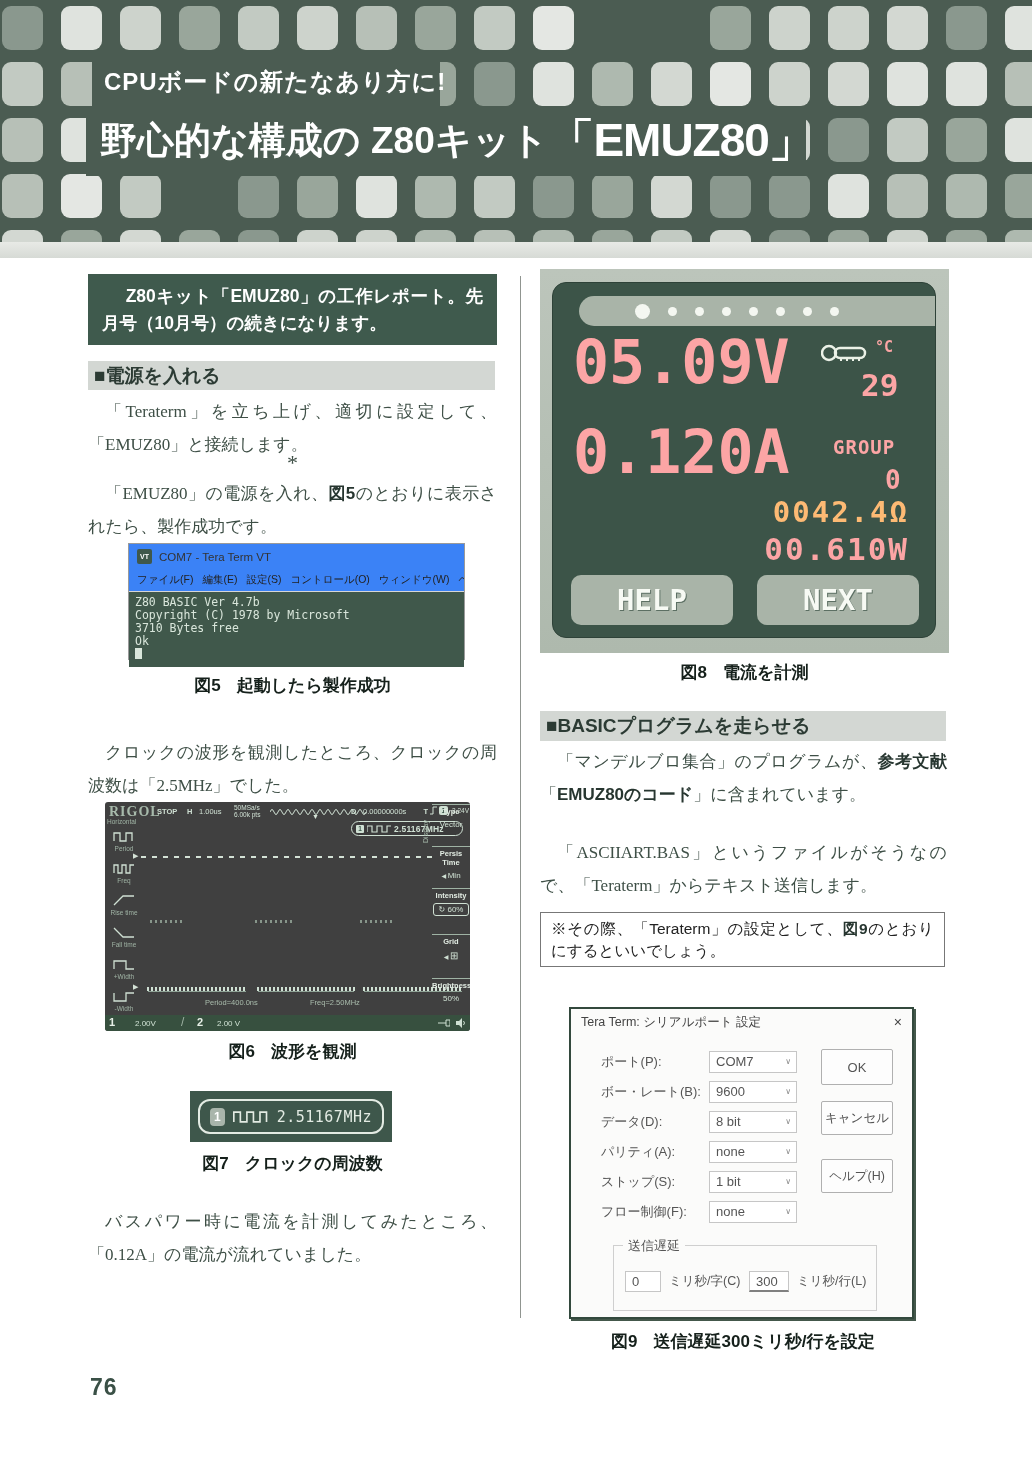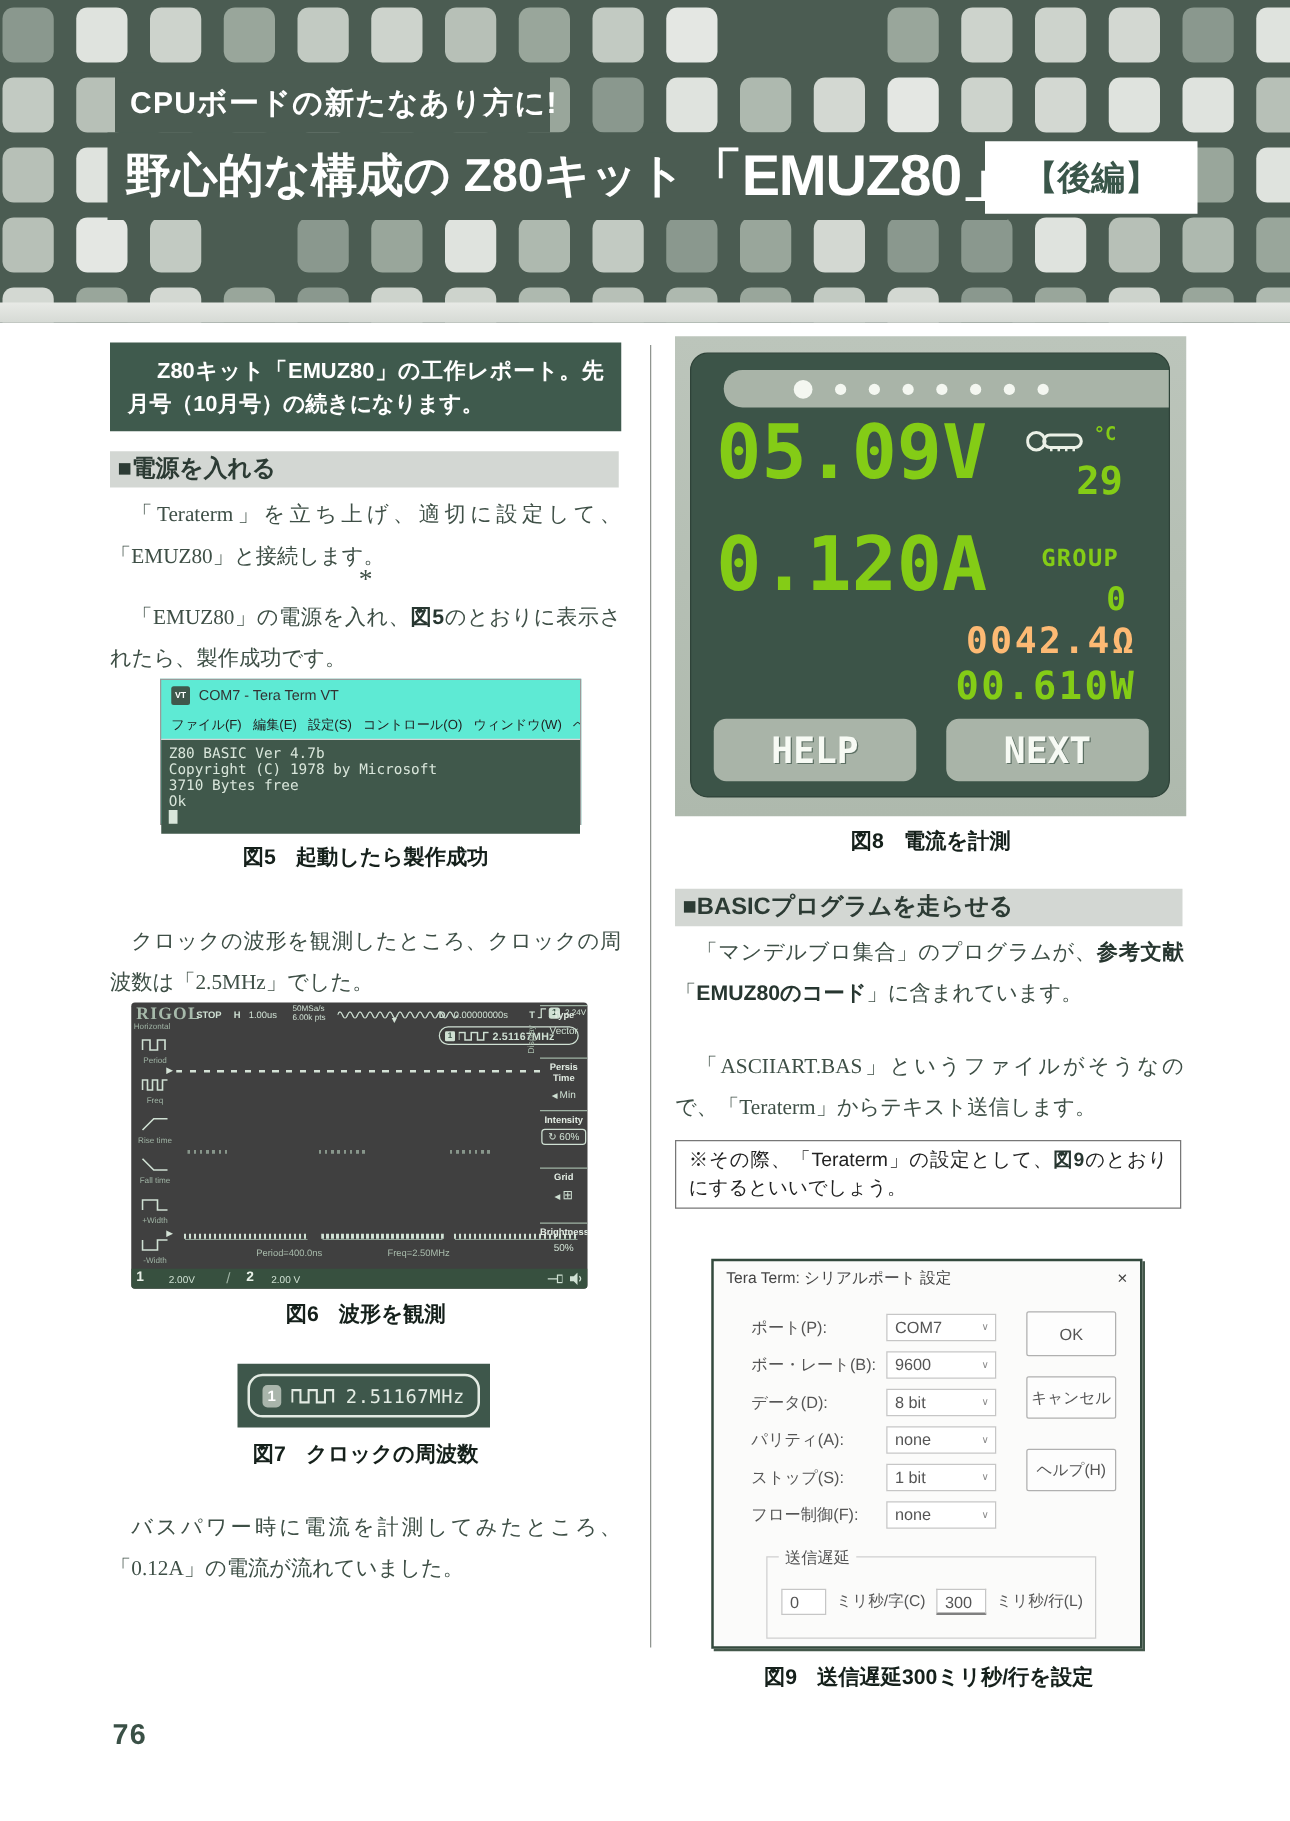--- a/index.html
+++ b/index.html
@@ -30,21 +30,21 @@
         line-height:29px;padding-left:6px;white-space:nowrap}
   .lead{position:absolute;background:#3f5a4d;color:#ffffff;font-weight:bold;font-size:17.5px;
         line-height:27px;padding:9px 14px 0 14px;text-indent:1.35em;text-align:justify}
   .cap{position:absolute;font-weight:bold;font-size:17px;color:#15201b;text-align:center;white-space:nowrap}
   .cap .no{margin-right:16px}
   .star{position:absolute;font-family:"Liberation Serif",serif;font-size:22px;color:#3e4f46;text-align:center}
   .pageno{position:absolute;font-weight:bold;font-size:23px;color:#3a5046;letter-spacing:1px}
   #divider{position:absolute;left:520px;top:276px;width:1px;height:1042px;background:#909590}
 
   
-  #fig5{position:absolute;left:128px;top:543px;width:337px;height:117px;background:#5eead4;
+  #fig5{position:absolute;left:128px;top:543px;width:337px;height:117px;background:#3b82f6;
         border:1px solid #9a9a9a;box-sizing:border-box}
   #fig5 .tbar{height:25px;display:flex;align-items:center;padding-left:8px}
   #fig5 .vticon{width:15px;height:15px;background:#3f584c;color:#fff;font-size:7px;font-weight:bold;
         display:flex;align-items:center;justify-content:center;border-radius:2px}
   #fig5 .ttitle{font-size:11.5px;color:#333;margin-left:7px;white-space:nowrap}
   #fig5 .mbar{height:22px;display:flex;align-items:center;padding-left:8px;gap:9px;
         border-bottom:1px solid #d6d6d6;font-size:10.5px;color:#222;white-space:nowrap;overflow:hidden}
   #fig5 .term{height:67px;background:#40584b;padding:4px 6px;
         font-family:"DejaVu Sans Mono","Liberation Mono",monospace;font-size:11.5px;line-height:13px;color:#d9e6db}
   #fig5 .cursor{display:inline-block;width:7px;height:11px;background:#d9e6db;vertical-align:-1px}
@@ -88,21 +88,21 @@
         border-radius:12px;display:flex;align-items:center;gap:8px;padding:0 10px}
   #fig7 .b7{width:18px;height:18px;background:#a9b5ab;border-radius:4px;color:#fff;font-weight:bold;
         font-size:12px;display:flex;align-items:center;justify-content:center}
   #fig7 .v7{font-family:"DejaVu Sans Mono",monospace;font-size:15px;color:#e3ebe3;letter-spacing:.5px}
 
   
   #fig8{position:absolute;left:540px;top:269px;width:409px;height:384px;
         background:linear-gradient(#bcc5bb,#aeb9ad)}
   #fig8 .screen{position:absolute;left:12px;top:13px;width:384px;height:356px;background:#3c5448;
         border:1px solid #2e4238;border-radius:14px;box-sizing:border-box;overflow:hidden}
-  #fig8 .seg{font-family:"DejaVu Sans Mono","Liberation Mono",monospace;font-weight:bold;color:#84cc16;
+  #fig8 .seg{font-family:"DejaVu Sans Mono","Liberation Mono",monospace;font-weight:bold;color:#fca5a5;
         position:absolute;white-space:nowrap}
   #fig8 .toppill{position:absolute;left:26px;top:13px;width:330px;height:30px;background:#a9b4a8;
         border-radius:15px;display:flex;align-items:center;padding-left:56px;gap:18px}
   #fig8 .dot{width:9px;height:9px;border-radius:50%;background:#f4f7f1}
   #fig8 .dot.big{width:15px;height:15px}
   #fig8 .mbtn{position:absolute;top:292px;width:162px;height:50px;background:#a9b4a8;border-radius:10px;
         display:flex;align-items:center;justify-content:center;
         font-family:"DejaVu Sans Mono",monospace;font-weight:bold;font-size:29px;color:#f7faf4;
         text-shadow:1px 1px 0 #5c6f63}
 
@@ -223,21 +223,20 @@
 
   <div class="plate" style="left:92px;top:58px;width:336px;height:48px;padding-left:12px">
     <span class="kicker">CPUボードの新たなあり方に!</span>
   </div>
 
   <div class="plate" style="left:86px;top:106px;width:706px;height:70px;padding-left:14px">
     <span class="t-prefix">野心的な構成の Z80キット</span>
     <span class="t-kit">「EMUZ80」</span>
   </div>
 
-  <div id="partbadge">【後編】</div>
 
 
   <div id="band"></div>
 </div>
 
 <div id="divider"></div>
 
 <div class="lead" style="left:88px;top:274px;width:381px;height:62px">Z80キット「EMUZ80」の工作レポート。先月号（10月号）の続きになります。</div>
 
 <div class="sech" style="left:88px;top:361px;width:401px;height:29px">■電源を入れる</div>

